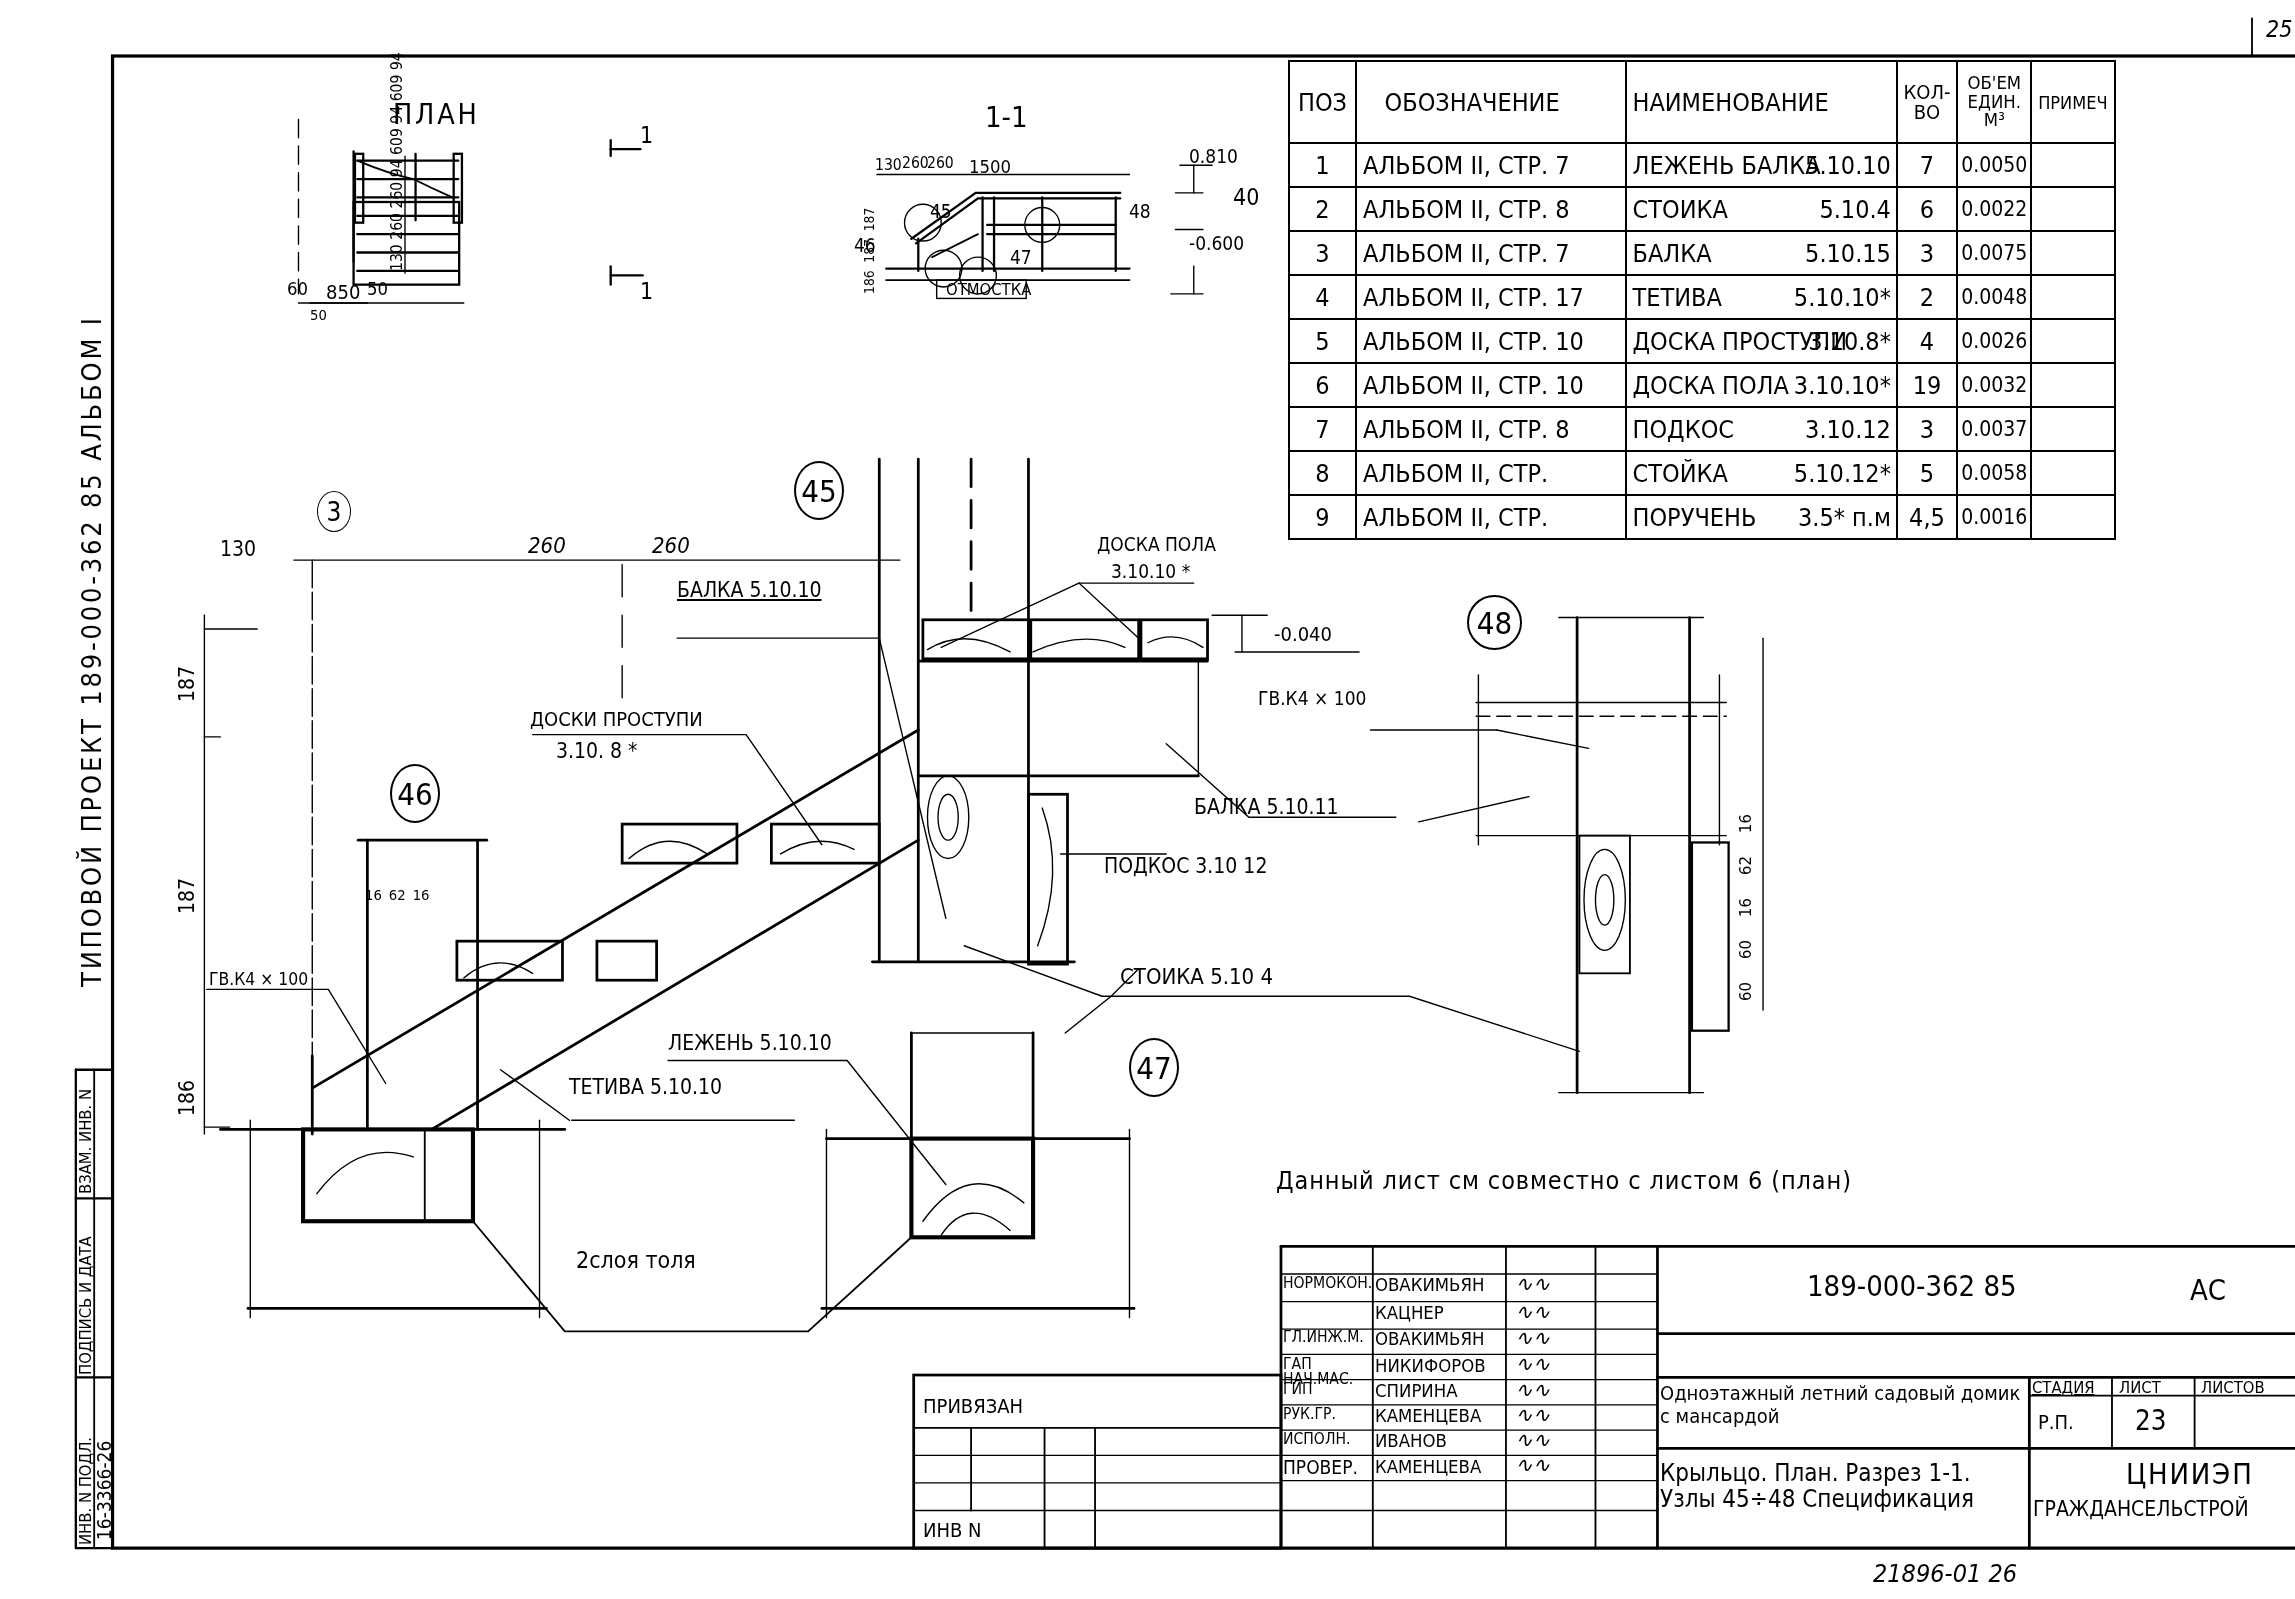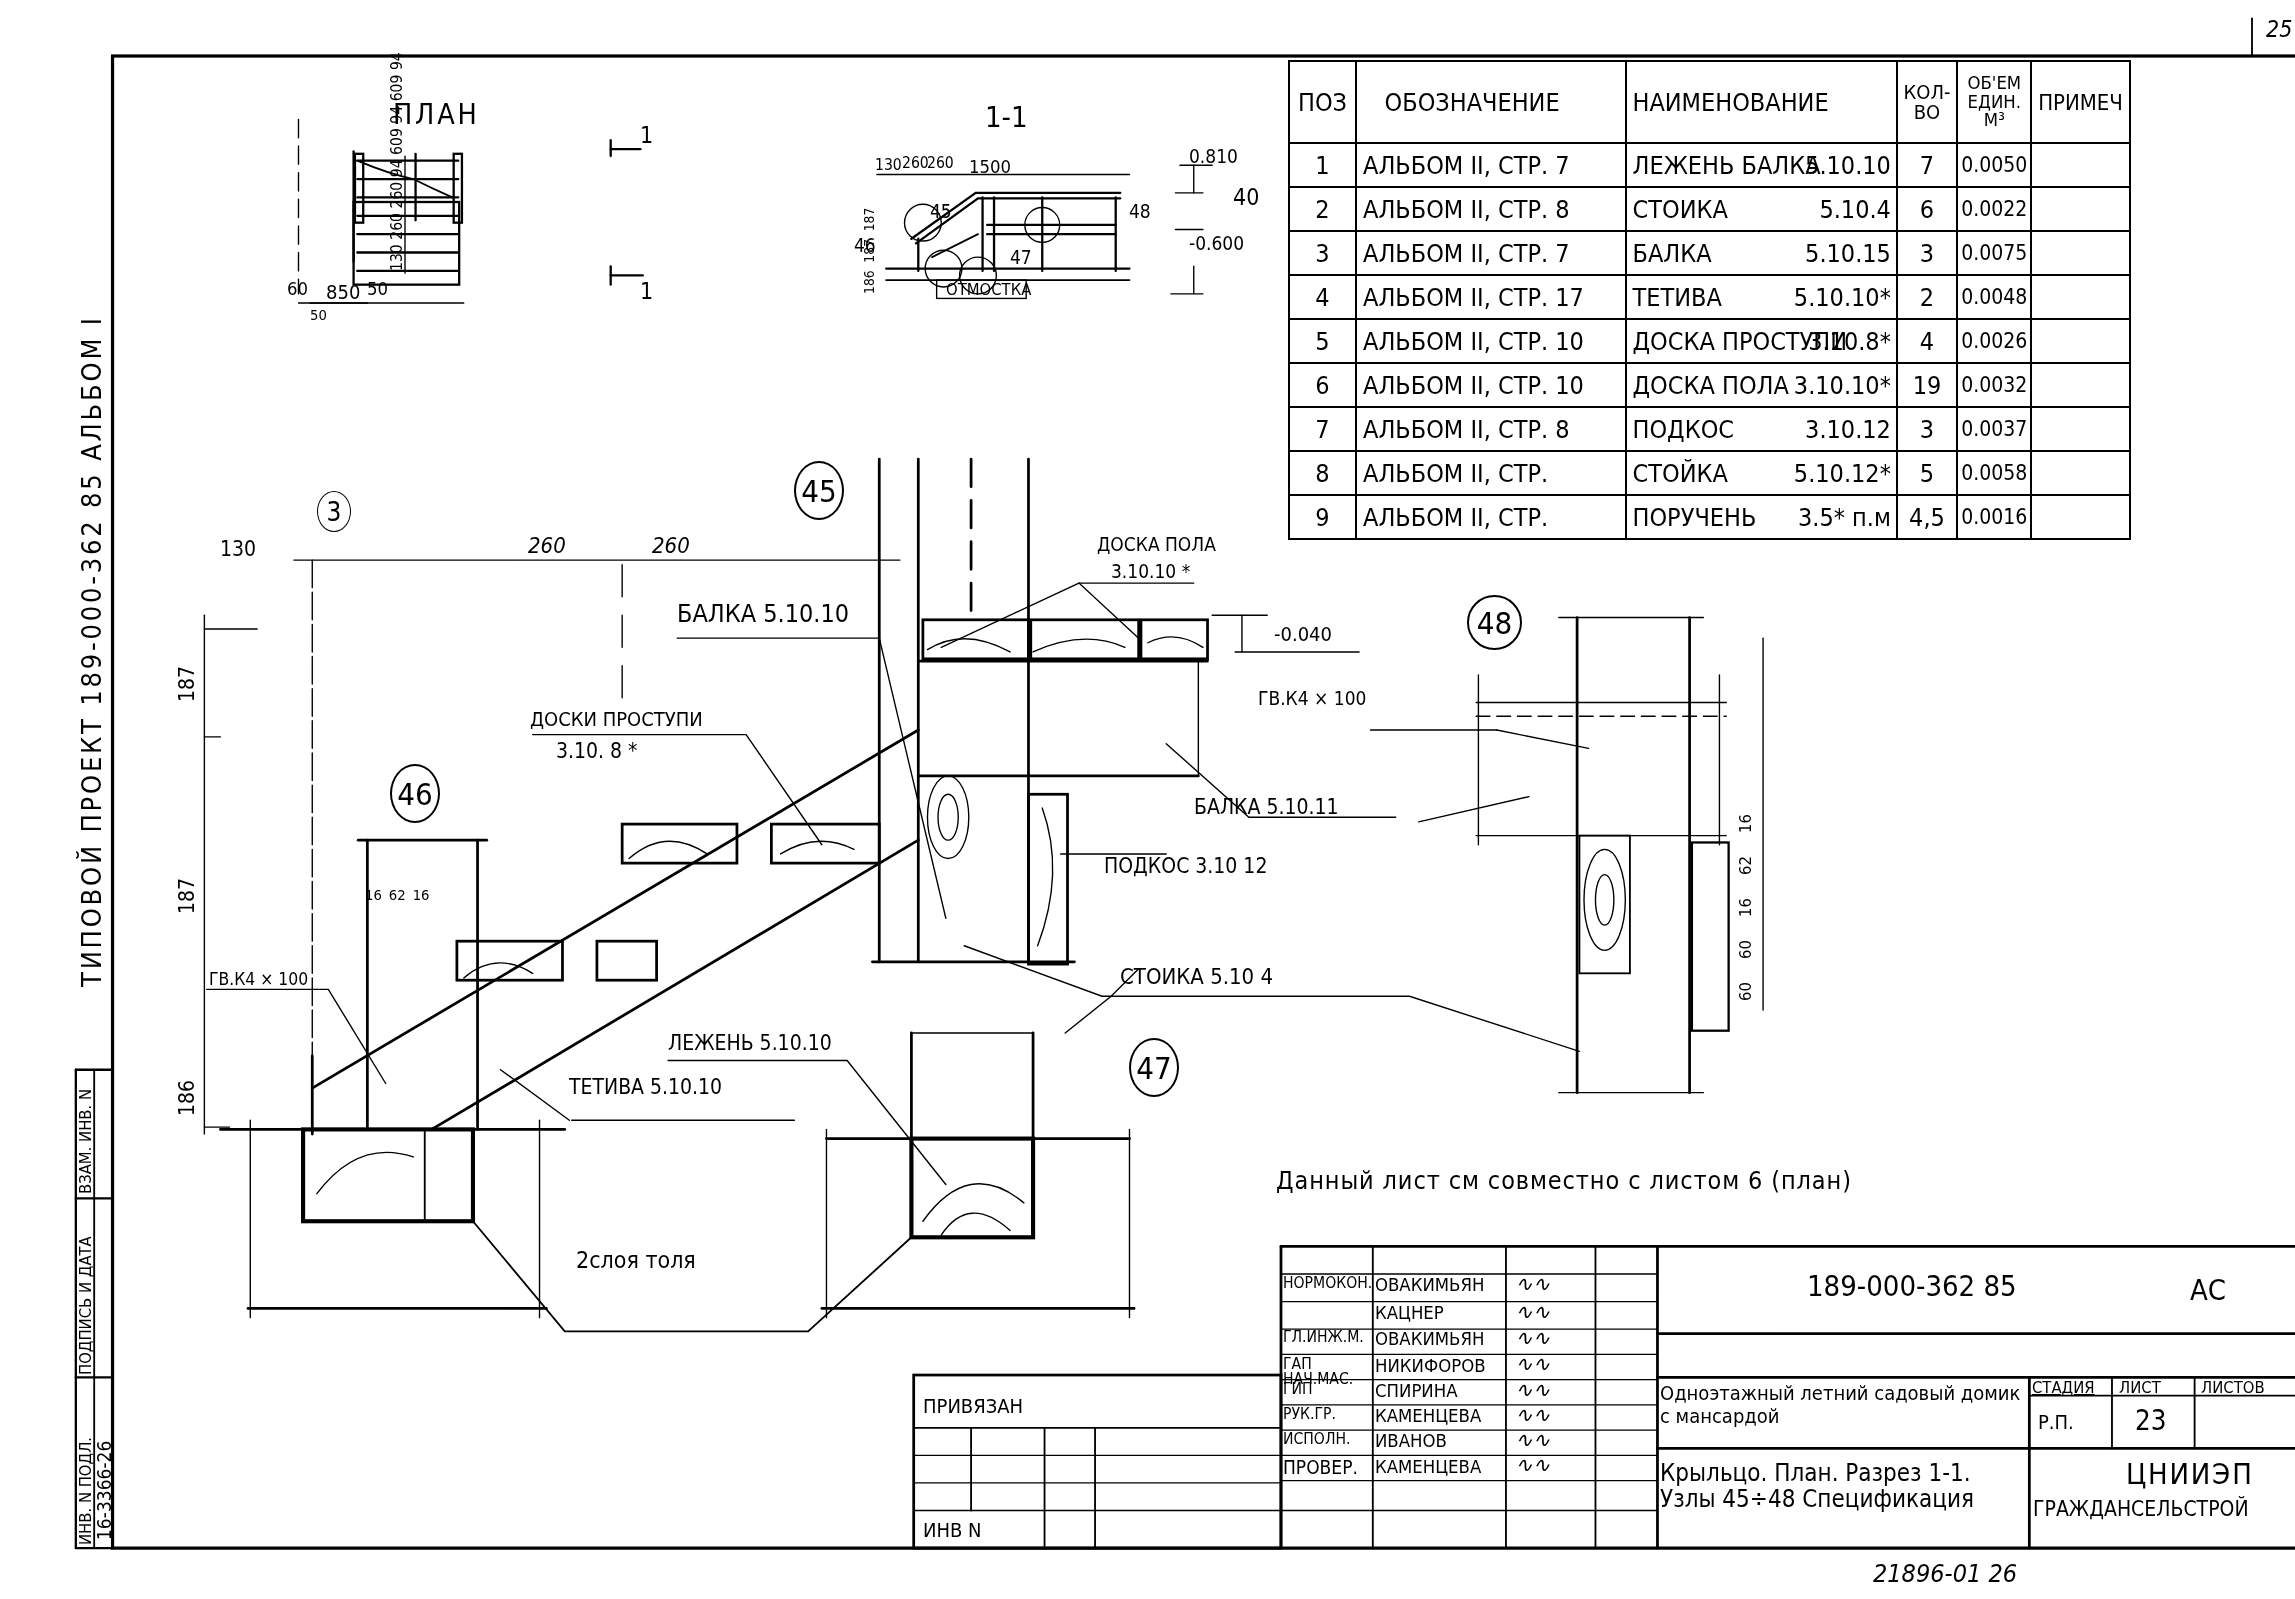--- a/index.html
+++ b/index.html
@@ -309,21 +309,21 @@
 <div class="t rot" style="left:177px;top:702px;font-size:21px;">187</div>
 <div class="t rot" style="left:177px;top:914px;font-size:21px;">187</div>
 <div class="t rot" style="left:177px;top:1116px;font-size:21px;">186</div>
 <div class="t" style="left:365px;top:888px;font-size:14.7px;word-spacing:2.8px;">
   <span>16</span>
   <span>62</span>
   <span>16</span>
 </div>
 <div class="t" style="left:1274px;top:624px;font-size:20px;">-0.040</div>
 
-<div class="t" style="left:677px;top:601px;font-size:25px;">БАЛКА 5.10.10</div>
+<div class="t" style="left:677px;top:580px;font-size:21px;text-decoration:underline;">БАЛКА 5.10.10</div>
 <div class="t" style="left:530px;top:709px;font-size:20px;">ДОСКИ ПРОСТУПИ</div>
 <div class="t" style="left:556px;top:741px;font-size:21px;">3.10. 8 *</div>
 <div class="t" style="left:1097px;top:535px;font-size:19px;">ДОСКА ПОЛА</div>
 <div class="t" style="left:1111px;top:562px;font-size:19px;">3.10.10 *</div>
 <div class="t" style="left:1258px;top:689px;font-size:19px;">ГВ.К4 × 100</div>
 <div class="t" style="left:209px;top:971px;font-size:17.4px;">ГВ.К4 × 100</div>
 <div class="t" style="left:1194px;top:797px;font-size:21px;">БАЛКА 5.10.11</div>
 <div class="t" style="left:1104px;top:856px;font-size:21px;">ПОДКОС 3.10 12</div>
 <div class="t" style="left:1120px;top:966px;font-size:22px;">СТОИКА 5.10 4</div>
 <div class="t" style="left:668px;top:1033px;font-size:21px;">ЛЕЖЕНЬ 5.10.10</div>
@@ -341,21 +341,21 @@
 <div class="t" style="left:1276px;top:1168px;font-size:25px;letter-spacing:0.9px;">Данный лист см совместно с листом 6 (план)</div>
 
 <table class="spec">
   <thead>
     <tr>
       <th class="c-pos">ПОЗ</th>
       <th class="c-des" style="text-align:left;padding-left:27.5px;">ОБОЗНАЧЕНИЕ</th>
       <th class="c-name" style="text-align:left;">НАИМЕНОВАНИЕ</th>
       <th class="c-qty" style="white-space:normal;font-size:20px;line-height:1;">КОЛ-ВО</th>
       <th class="c-vol" style="white-space:normal;font-size:18.4px;line-height:1;">ОБ'ЕМ ЕДИН. М³</th>
-      <th class="c-note" style="font-size:22px;">ПРИМЕЧ</th>
+      <th class="c-note" style="font-size:18px;">ПРИМЕЧ</th>
     </tr>
   </thead>
   <tbody id="spec-body">
       <tr>
         <td class="c-pos"><span>1</span></td>
         <td class="c-des"><span>АЛЬБОМ II, СТР. 7</span></td>
         <td class="c-name"><span>ЛЕЖЕНЬ БАЛКА</span><span class="mark">5.10.10</span></td>
         <td class="c-qty"><span>7</span></td>
         <td class="c-vol"><span>0.0050</span></td>
         <td class="c-note"><span></span></td>

